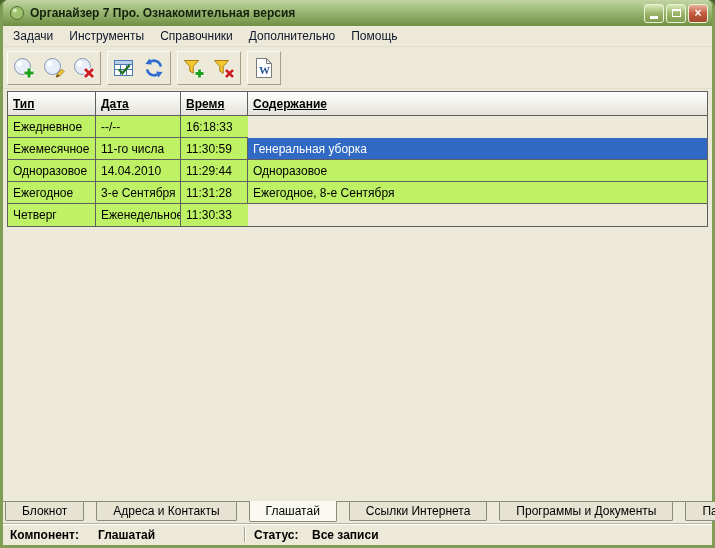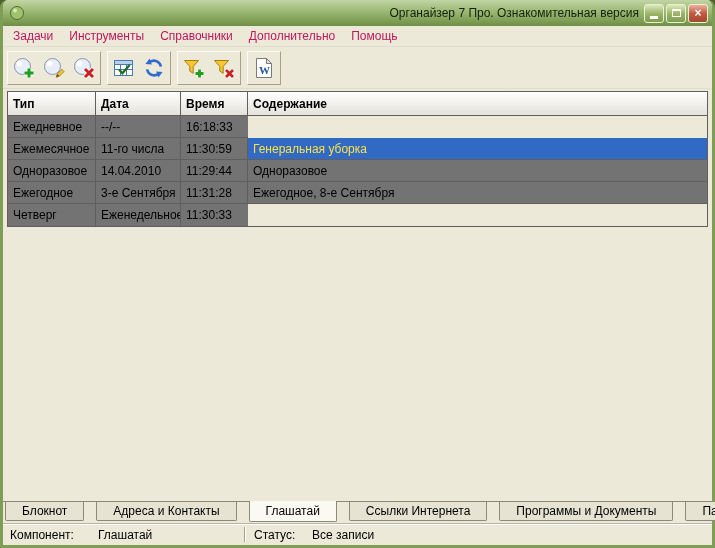--- a/index.html
+++ b/index.html
@@ -8,62 +8,62 @@
 
   .window{width:715px;height:548px;display:flex;flex-direction:column;
     background:var(--background,#ece9d8);
     border:3px solid var(--frame,#7f9d55);border-top:none;border-radius:8px 8px 0 0;}
 
   
   .titlebar{flex:0 0 26px;display:flex;align-items:center;gap:5px;padding:0 4px 0 6px;
     background:linear-gradient(180deg,var(--titlebar-top,#c2d4a4) 0%,#9ab873 45%,var(--titlebar-bottom,#6f8f45) 100%);
     border-radius:6px 6px 0 0;}
   .app-icon{width:16px;height:16px;display:flex;}
-  .title-text{flex:1;font-weight:normal;color:#14210c;white-space:nowrap;overflow:hidden;text-align:right;}
+  .title-text{flex:1;font-weight:bold;color:#14210c;white-space:nowrap;overflow:hidden;}
   .win-btns{display:flex;gap:2px;}
   .wbtn{width:20px;height:19px;border-radius:3px;border:1px solid #e9f2d5;
     display:flex;align-items:center;justify-content:center;cursor:default;padding:0;}
   .wbtn.min,.wbtn.max{background:linear-gradient(180deg,#dce9bb,#9cb56a 50%,#7f9c4e);}
   .wbtn.close{background:linear-gradient(180deg,#e8b39e,#c2593e 50%,#a34830);}
   .glyph-min{width:8px;height:3px;background:#fff;margin-top:9px;}
   .glyph-max{width:9px;height:8px;border:1px solid #fff;border-top-width:2px;}
   .glyph-close{color:#fff;font-weight:bold;font-size:12px;line-height:1;}
 
   
   .menubar{flex:0 0 21px;display:flex;align-items:center;padding:0 2px;border-bottom:1px solid #e0ddcc;}
-  .menu-item{padding:2px 8px;color:#be185d;}
+  .menu-item{padding:2px 8px;color:#0f172a;}
 
   
   .toolbar{flex:0 0 42px;display:flex;align-items:center;gap:6px;padding:3px 4px;border-bottom:1px solid #e0ddcc;}
   .tb-group{display:flex;align-items:center;padding:1px;border:1px solid;
     border-color:#fdfdf6 #a5a189 #a5a189 #fdfdf6;}
   .tb-btn{width:30px;height:30px;display:flex;align-items:center;justify-content:center;background:transparent;border:none;}
   .tb-icon{display:flex;}
 
   
   .content{flex:1;padding:2px 4px;overflow:hidden;}
   .grid{border:1px solid var(--grid-border,#5f5f5f);background:var(--background,#ece9d8);}
   .grid-row{display:grid;grid-template-columns:88px 85px 67px 1fr;}
   .cell{border-right:1px solid var(--grid-border,#5f5f5f);border-bottom:1px solid var(--grid-border,#5f5f5f);
-    padding:3px 5px;height:22px;line-height:16px;white-space:nowrap;overflow:hidden;background:#737373;color:#000;}
+    padding:3px 5px;height:22px;line-height:16px;white-space:nowrap;overflow:hidden;background:#bef264;color:#000;}
   .grid-row .cell:last-child{border-right:none;}
   .grid-row:last-child .cell{border-bottom:none;}
-  .grid-header .cell{background:linear-gradient(180deg,#ffffff,#e4e2da);font-weight:bold;height:24px;padding:4px 5px;}
-  .cell.selected{background:var(--selection,#316ac5);color:#fde047;}
+  .grid-header .cell{background:linear-gradient(180deg,#ffffff,#e4e2da);font-weight:bold;height:24px;padding:4px 5px;text-decoration:underline;}
+  .cell.selected{background:var(--selection,#316ac5);color:#ffffff;}
 
   
   .tabstrip{flex:0 0 22px;display:flex;align-items:flex-start;padding:0 2px;
     border-top:1px solid #8a8a7a;background:var(--background,#ece9d8);}
   .tab{height:19px;line-height:18px;padding:0 16px;border:1px solid #8a8a7a;border-top:none;
     border-radius:0 0 2px 2px;margin-right:12px;background:#e6e3d2;position:relative;white-space:nowrap;}
   .tab.active{background:#fbfaf2;top:-1px;height:21px;line-height:20px;z-index:2;}
 
   
   .statusbar{flex:0 0 22px;display:flex;align-items:center;padding-left:7px;
-    border-top:1px solid #b8b4a0;box-shadow:inset 0 1px 0 #fff;background:var(--background,#ece9d8);}
+    border-top:1px solid #b8b4a0;box-shadow:inset 0 1px 0 #fff;background:var(--background,#ece9d8);font-weight:bold;}
   .sb-label{width:88px;}
   .sb-value{width:146px;}
   .sb-sep{width:2px;height:15px;border-left:1px solid #a5a189;border-right:1px solid #fff;margin-right:8px;}
   .sb-label2{width:58px;}
   .sb-flex{flex:1;}
 </style>
 </head>
 <body>
 
 <div class="window">

